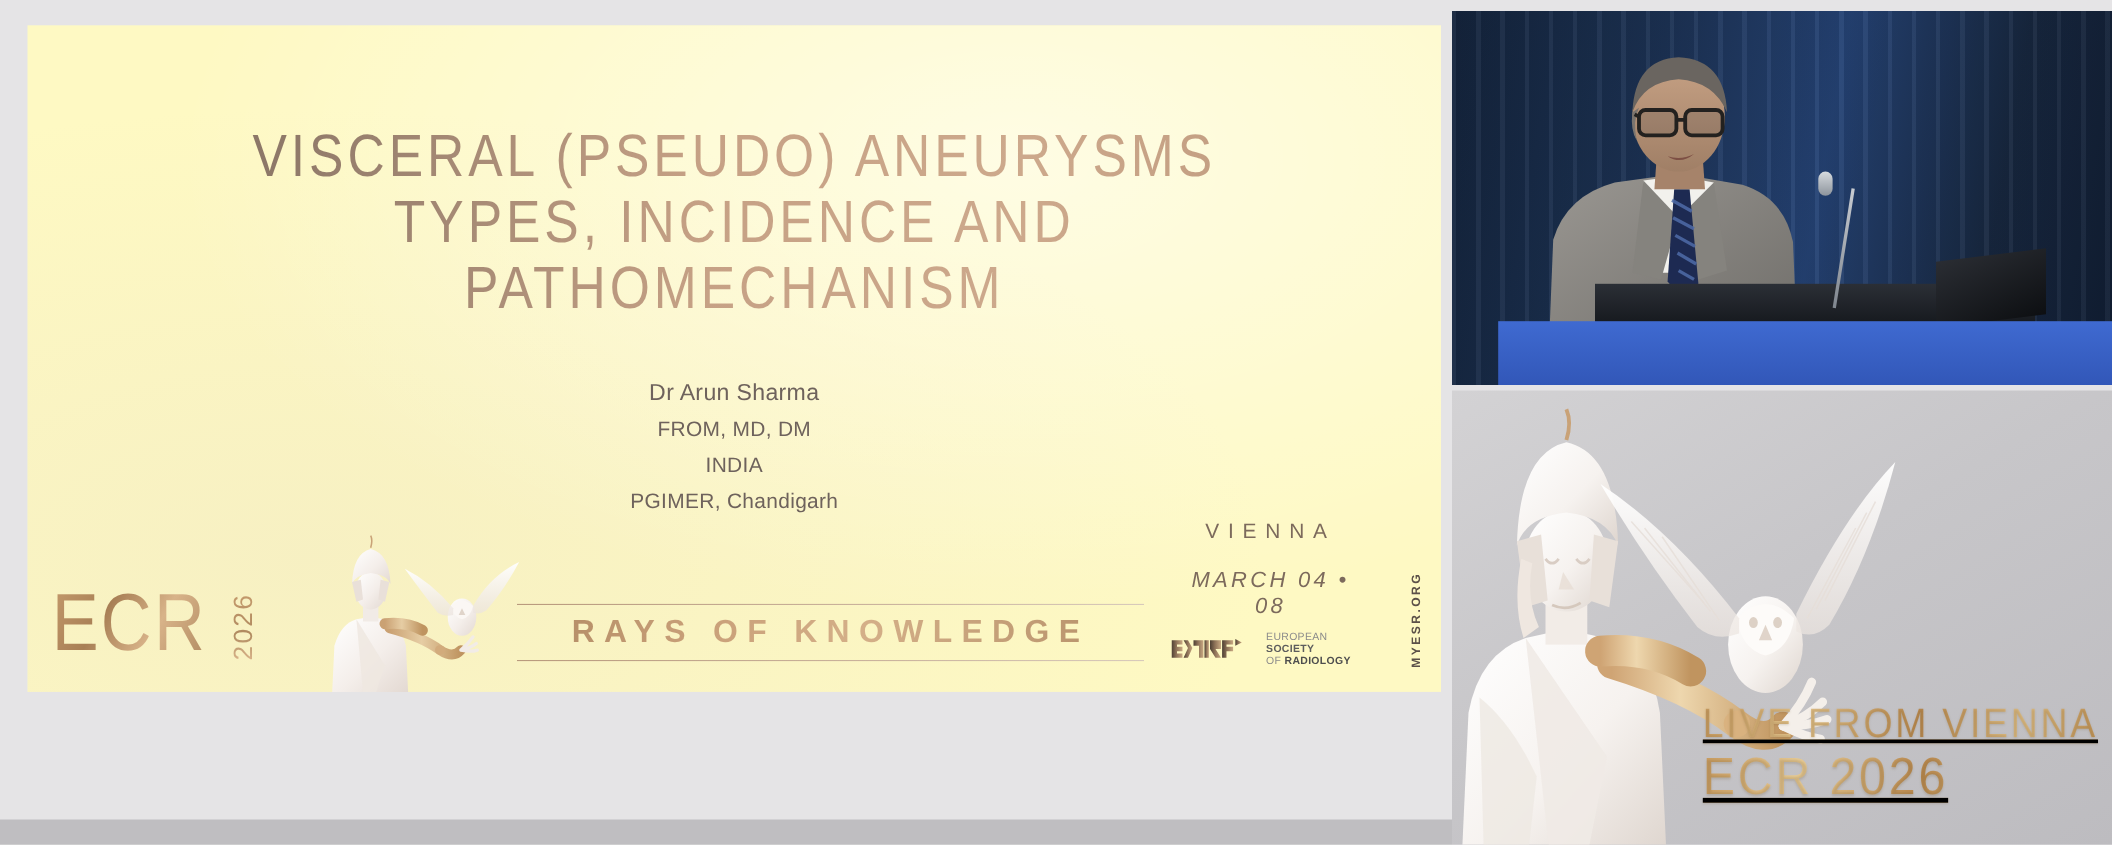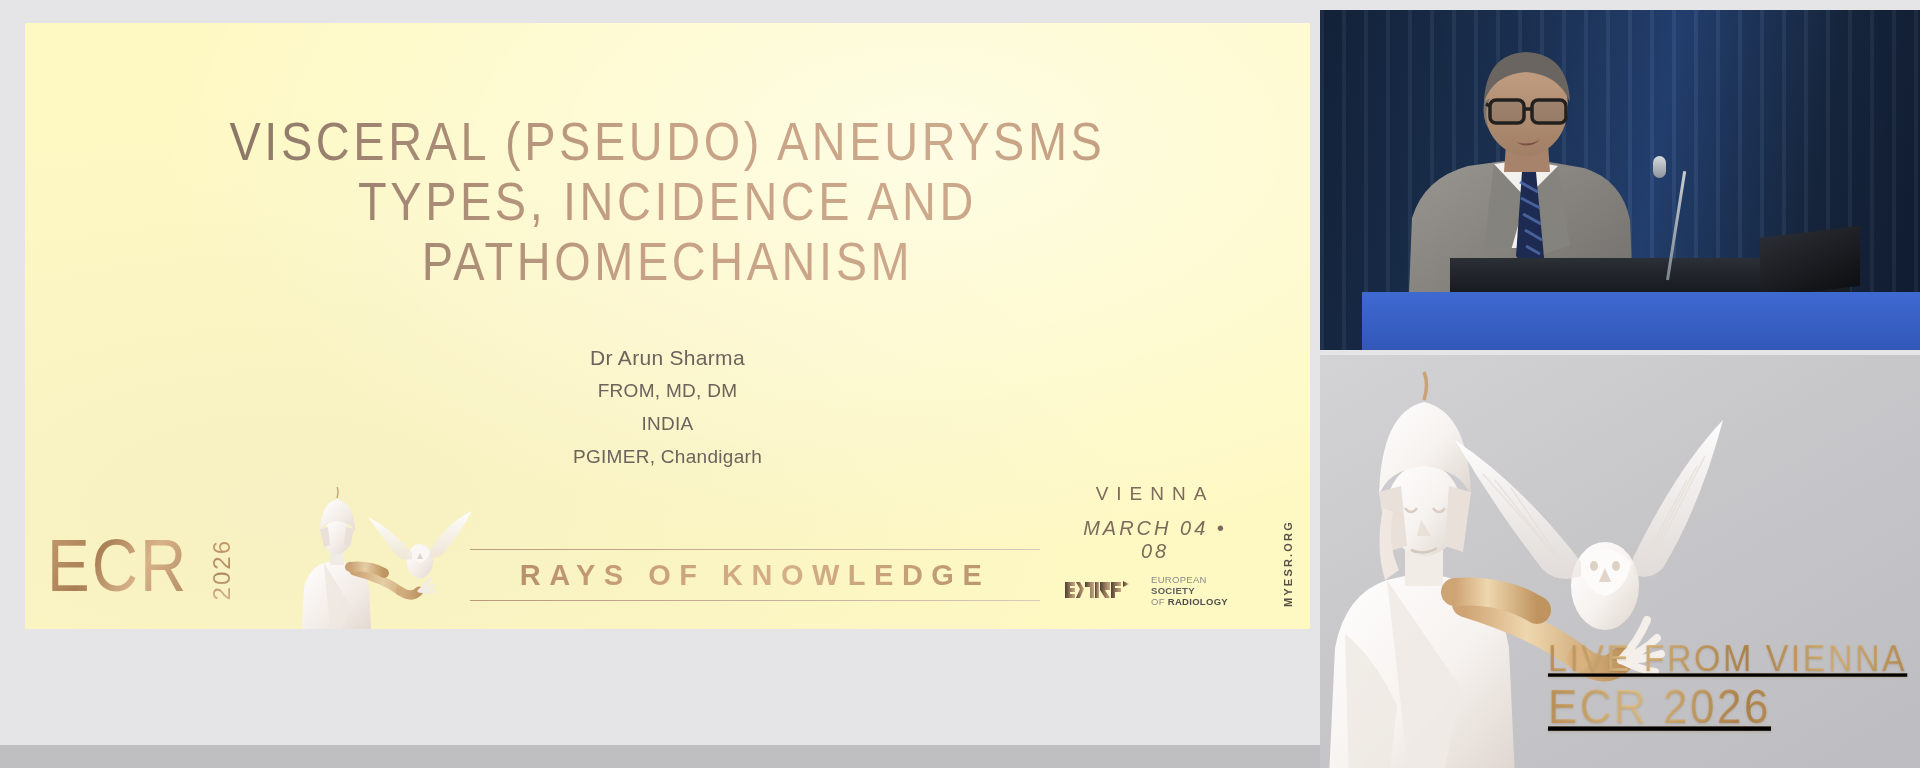--- a/index.html
+++ b/index.html
@@ -99,21 +99,21 @@
     color:transparent; -webkit-text-fill-color:transparent;
   }
 
   
   #vienna-block { position:absolute; left:1040px; bottom:22px; width:180px; text-align:center; }
   #vienna-city {
     font-size:19px; letter-spacing:8px; font-weight:300; color:#7c6a5c;margin-top:48px;
   }
   #vienna-dates {
     font-size:20px; letter-spacing:3px; font-weight:300; color:#7c6a5c;
-    font-style:italic; margin-top:12px;
+    font-style:italic; margin-top:22px;
   }
   #esr-row { display:flex; align-items:center; gap:18px; margin-top:11px; }
   #esr-mark { flex:0 0 auto; }
   #esr-words { text-align:left; line-height:11px; }
   .esr-l1 { font-size:9.5px; letter-spacing:.3px; color:#8b8b8b; }
   .esr-l1 b { color:#5d5d5d; font-weight:700; }
   .esr-l2 { font-size:9.5px; letter-spacing:.3px; color:#8b8b8b; }
   .esr-l2 b { color:#4e4e4e; font-weight:700;text-align:center; }
 
   #myesr {

